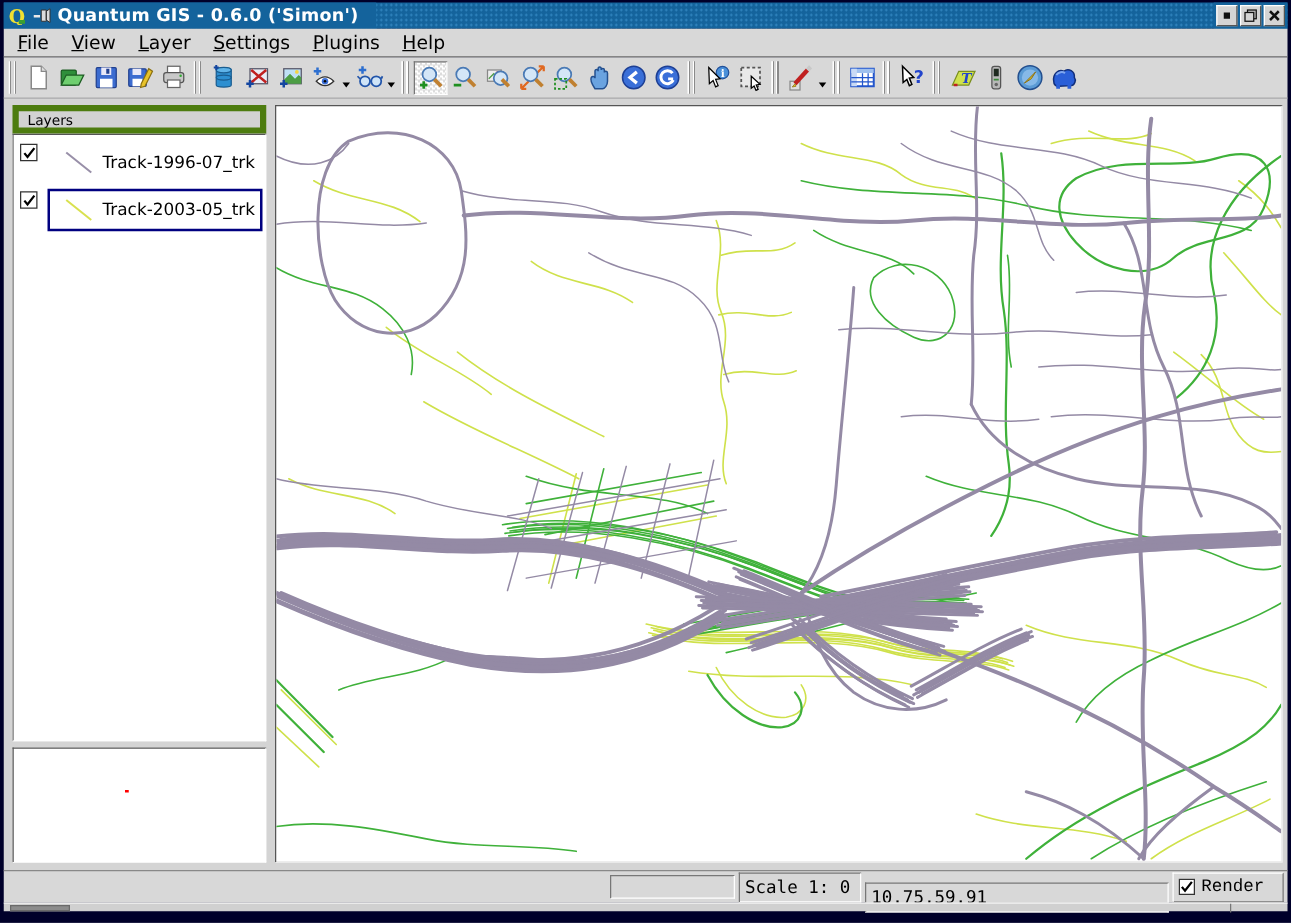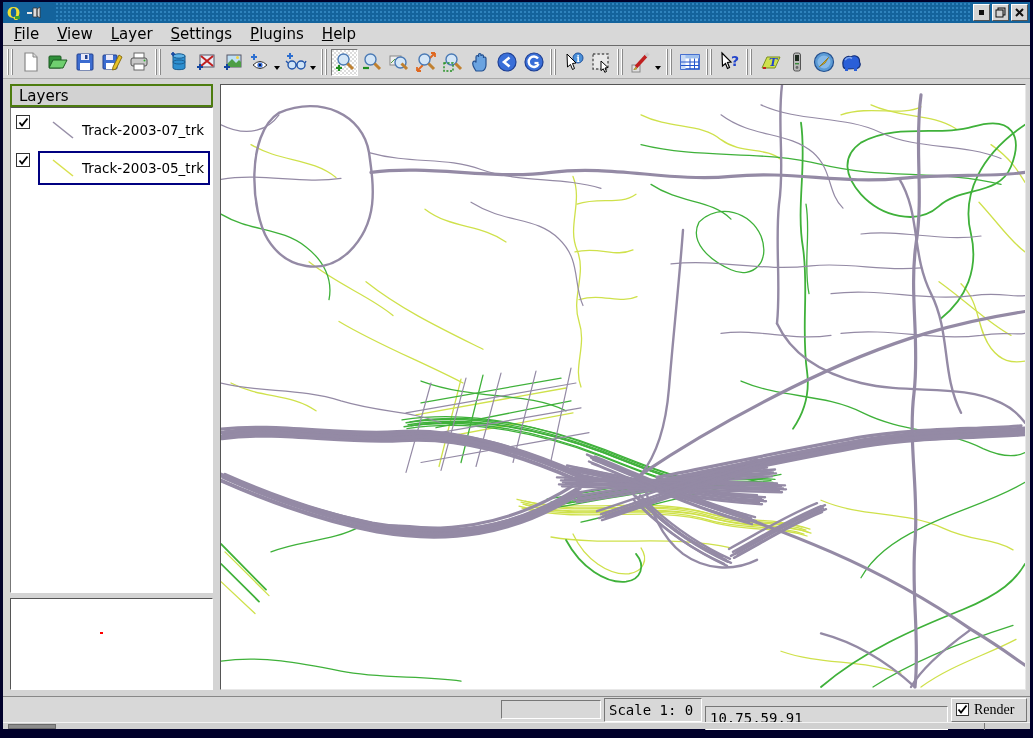--- a/index.html
+++ b/index.html
@@ -36,22 +36,22 @@
             display:inline-flex; align-items:center; justify-content:center; padding:0; position:relative; }
   .tb-btn.pressed { border-color:#777 #fff #fff #777;
     background-image:repeating-conic-gradient(#ffffff 0 25%, #dcdcdc 0 50%); background-size:4px 4px; }
   .tb-btn svg { display:block; }
   .dd-arrow { width:0; height:0; border-left:3.5px solid transparent; border-right:3.5px solid transparent;
               border-top:4px solid #000; margin:11px 2px 0 1px; }
 
   
   .main { flex:1 1 auto; background:#d4d4d4; display:flex; padding:5px 4px 6px 7px; min-height:0; }
   .sidebar { width:203px; flex:0 0 203px; display:flex; flex-direction:column; min-height:0; }
-  .layers-header { height:23px; flex:0 0 23px; background:#d2d2d2; border:2px solid #4d7c0f;
-                   font-size:15px; padding:1px 0 0 7px; }
+  .layers-header { height:23px; flex:0 0 23px; background:#d2d2d2; border:5px solid #4d7c0f;
+                   font-size:11px; padding:1px 0 0 7px; }
   .layers-list { flex:1 1 auto; background:#fff; border:1px solid; border-color:#777 #fff #fff #777;
                  border-top-color:#555; overflow:hidden; padding-top:3px; }
   .layer-row { height:38px; display:flex; align-items:center; }
   .cb { width:14px; height:14px; background:#fff; border:1px solid #333; margin-left:5px;
         display:inline-flex; align-items:center; justify-content:center; flex:0 0 14px; align-self:flex-start; margin-top:4px; }
   .cb svg { display:block; }
   .layer-sel { flex:1; height:34px; display:flex; align-items:center; border:2px solid transparent;
                margin:0 2px 0 8px; background:#fff; }
   .layer-sel.selected { border-color:#000080; }
   .layer-sym { width:30px; height:24px; margin-left:8px; flex:0 0 30px; }
@@ -73,22 +73,22 @@
   
   .statusbar { height:26px; flex:0 0 26px; background:#d8d8d8; border-top:1px solid #888;
                display:flex; align-items:center; padding:0 3px; gap:3px;
                font-family:"DejaVu Sans Mono","Liberation Mono",monospace; font-size:14px; }
   .sb-spacer { flex:1; }
   .sb-progress { width:100px; height:19px; background:#d8d8d8; border:1px solid; border-color:#777 #fff #fff #777; }
   .sb-panel { height:21px; border:1px solid; border-color:#777 #fff #fff #777; background:#d8d8d8;
               display:flex; align-items:center; padding:11px 4px; white-space:nowrap; }
   .sb-scale { width:98px; }
   .sb-coords { width:243px;margin-top:16px; }
-  .sb-render { width:76px; border-color:#fff #777 #777 #fff; gap:5px;
-               font-family:Liberation Serif, serif; }
+  .sb-render { width:89px; border-color:#fff #777 #777 #fff; gap:5px;
+               font-family:Liberation Mono, monospace; }
   .sb-render .cb { margin:0; width:13px; height:13px; flex:0 0 13px; align-self:center; }
 
   
   .frame-bottom { height:7px; flex:0 0 7px; background:#d0d0d0; border-top:1px solid #f2f2f2; position:relative; }
   .grip { position:absolute; left:5px; top:1px; width:48px; height:5px; background:#8c8c8c; border:1px solid #6a6a6a; }
   .corner { position:absolute; right:45px; top:0; width:1px; height:7px; background:#777; }
 </style>
 </head>
 <body>
 
@@ -97,20 +97,21 @@
   <div class="titlebar">
     <div class="title-left">
       <svg class="appicon" viewBox="0 0 16 15">
         <text x="1" y="13" font-size="15" font-weight="bold" fill="#f0e030" font-family="DejaVu Serif, serif">Q</text>
         <rect x="9" y="11" width="5" height="3" fill="#3aa030"></rect>
       </svg>
       <svg class="pinicon" viewBox="0 0 16 15">
         <rect x="1" y="7" width="5" height="2" fill="#e8e8e8"></rect>
         <path d="M7,3 L11,3 L11,12 L7,12 Z M11,4 L14,2 L14,13 L11,11 Z" fill="#dcdcdc" stroke="#333" stroke-width="0.8"></path>
       </svg>
+      <span class="title-text">Quantum GIS - 0.6.0 ('Simon')</span>
     </div>
     <div class="title-fill"></div>
     <div class="winbtns">
       <div class="winbtn">
         <svg width="9" height="9" viewBox="0 0 9 9">
             <rect x="2" y="2" width="5" height="5" fill="#111"></rect>
           </svg>
       </div>
       <div class="winbtn">
         <svg width="11" height="11" viewBox="0 0 11 11">
@@ -406,21 +407,21 @@
           <div class="layer-row">
             <span class="cb">
               <svg width="11" height="11" viewBox="0 0 11 11">
                 <path d="M1.5,5.5 L4,8.5 L9.5,1.5" stroke="#000" stroke-width="1.8" fill="none"></path>
               </svg>
             </span>
             <div class="layer-sel">
               <span class="layer-sym"><svg width="30" height="24" viewBox="0 0 30 24">
                   <line x1="5" y1="4" x2="25" y2="20" stroke="#988fa8" stroke-width="1.6"></line>
                 </svg></span>
-              <span class="layer-label">Track-2003-07_trk</span>
+              <span class="layer-label">Track-1996-07_trk</span>
             </div>
           </div>
           <div class="layer-row">
             <span class="cb">
               <svg width="11" height="11" viewBox="0 0 11 11">
                 <path d="M1.5,5.5 L4,8.5 L9.5,1.5" stroke="#000" stroke-width="1.8" fill="none"></path>
               </svg>
             </span>
             <div class="layer-sel selected">
               <span class="layer-sym"><svg width="30" height="24" viewBox="0 0 30 24">

